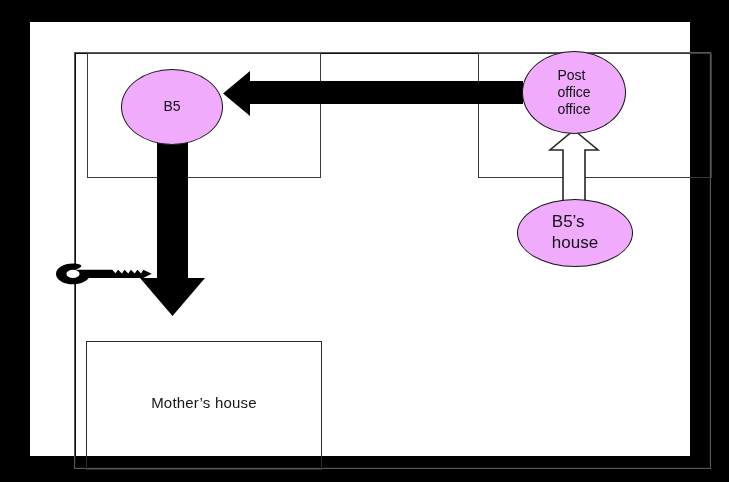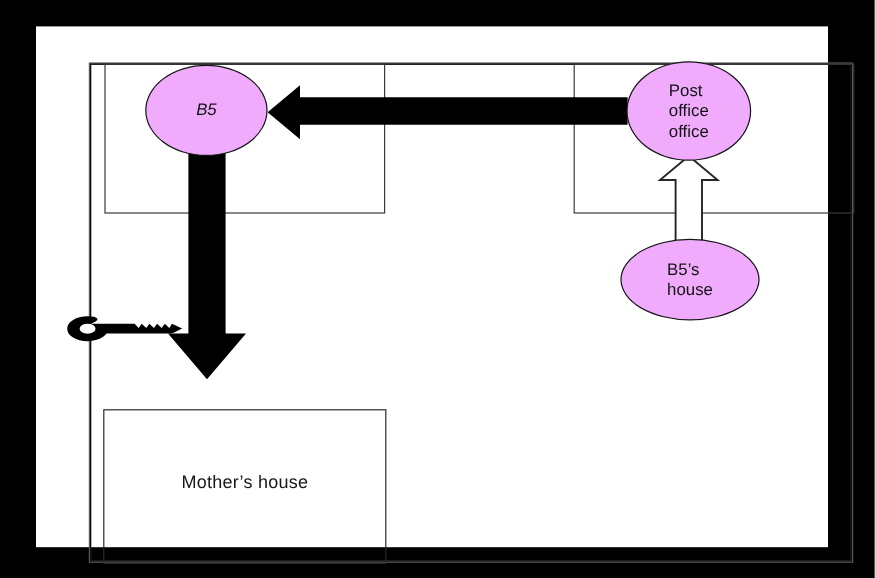--- a/index.html
+++ b/index.html
@@ -89,41 +89,40 @@
     border-radius: 50%;
     background: #f0abfc;
     display: flex;
     align-items: center;
     justify-content: center;
     color: #111111;
     line-height: 1.22;
   }
   .ellipse-b5 {
     left: 121px;
-    top: 54px;
+    top: 69px;
     width: 102px;
     height: 76px;
     font-size: 14px;
     z-index: 4;
-    font-style: italic;
   }
   .ellipse-post {
     left: 522px;
     top: 51px;
     width: 104px;
     height: 83px;
     font-size: 14px;
     z-index: 4;
   }
   .ellipse-mother {
     left: 517px;
     top: 199px;
     width: 116px;
     height: 68px;
-    font-size: 14px;
+    font-size: 17px;
     z-index: 4;
   }
   
   .svg-layer {
     position: absolute;
     left: 0;
     top: 0;
     width: 729px;
     height: 482px;
     overflow: visible;

